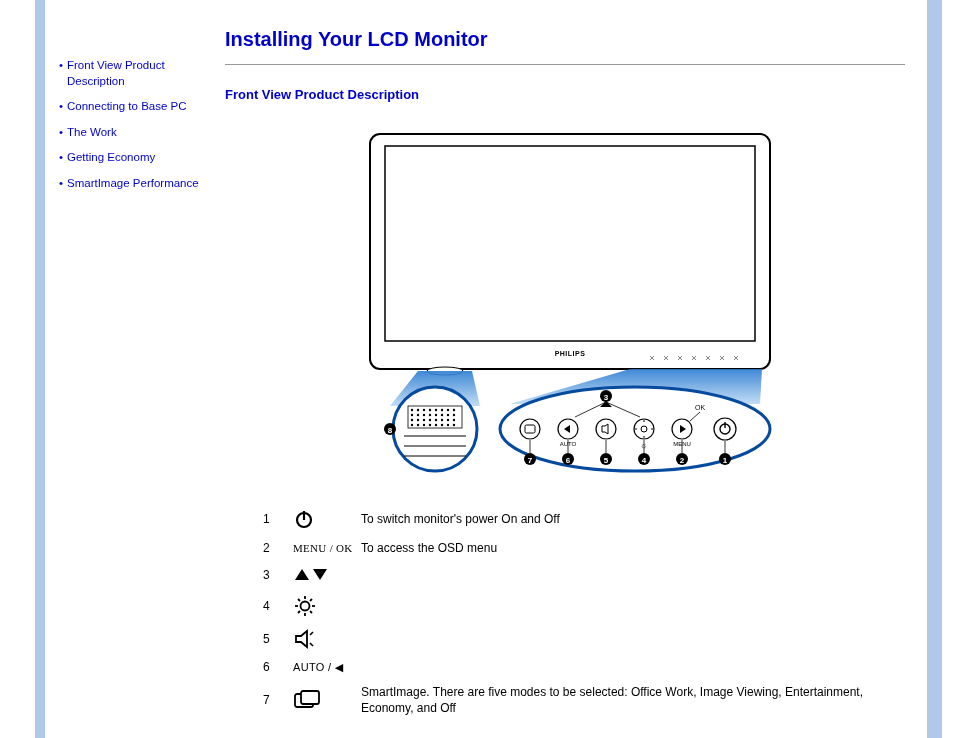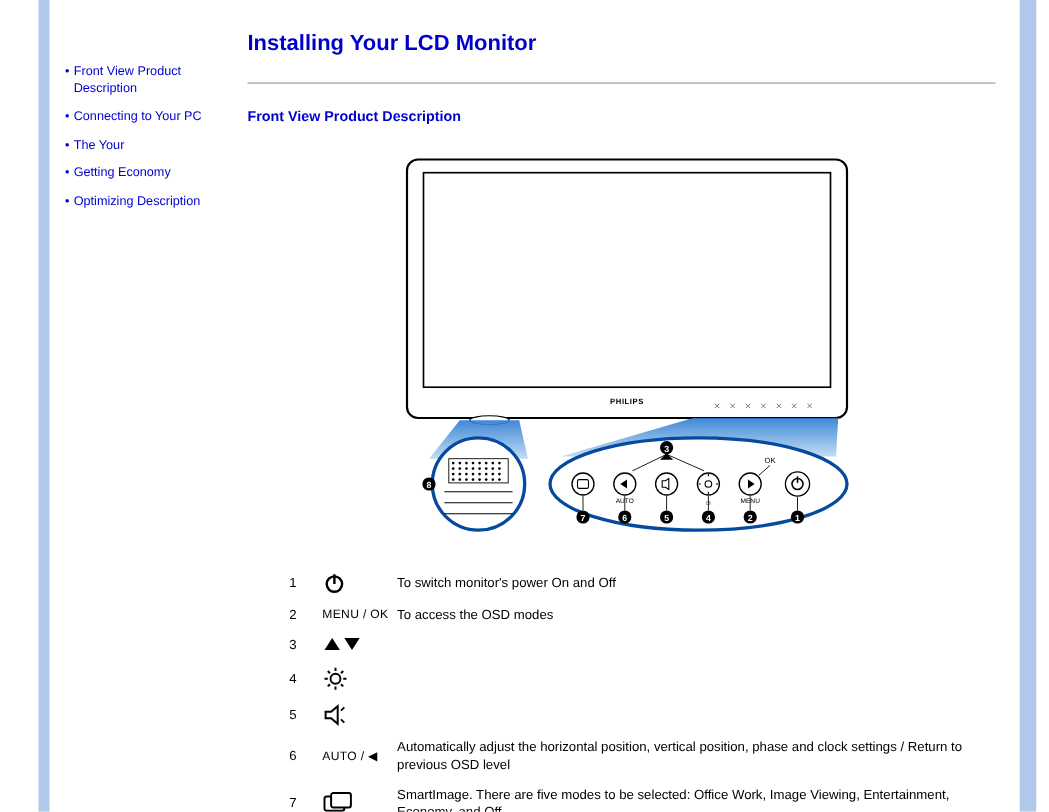--- a/index.html
+++ b/index.html
@@ -58,21 +58,21 @@
   .main {
     position: absolute;
     left: 225px;
     top: 28px;
     width: 690px;
   }
   h1 {
     color: #0000cc;
     font-size: 20px;
     font-weight: bold;
-    margin-bottom: 24px;
+    margin-bottom: 13px;
   }
   hr.rule {
     border: none;
     border-top: 1px solid #999;
     margin-bottom: 22px;
     width: 680px;
   }
   h2.subhead {
     color: #0000cc;
     font-size: 13px;
@@ -119,33 +119,33 @@
 <div class="right-stripe"></div>
 
 <nav class="sidebar">
   <ul>
     <li>
       <span class="bullet">•</span>
       <a href="#">Front View Product Description</a>
     </li>
     <li>
       <span class="bullet">•</span>
-      <a href="#">Connecting to Your PC</a>
-    </li>
-    <li>
-      <span class="bullet">•</span>
-      <a href="#">The Your</a>
+      <a href="#">Connecting to Base PC</a>
+    </li>
+    <li>
+      <span class="bullet">•</span>
+      <a href="#">The Work</a>
     </li>
     <li>
       <span class="bullet">•</span>
       <a href="#">Getting Economy</a>
     </li>
     <li>
       <span class="bullet">•</span>
-      <a href="#">Optimizing Description</a>
+      <a href="#">SmartImage Performance</a>
     </li>
   </ul>
 </nav>
 
 <main class="main">
   <h1>Installing Your LCD Monitor</h1>
   <hr class="rule">
   <h2 class="subhead">Front View Product Description</h2>
 
   <svg class="diagram" width="480" height="360" viewBox="0 0 480 360">
@@ -307,22 +307,22 @@
         <svg width="22" height="22" viewBox="0 0 22 22">
             <circle cx="11" cy="12" r="7" fill="none" stroke="#000" stroke-width="2.2"></circle>
             <line x1="11" y1="3" x2="11" y2="12" stroke="#000" stroke-width="2.2"></line>
           </svg>
       </div>
       <div class="desc">To switch monitor's power On and Off</div>
     </div>
 
     <div class="legend-row">
       <div class="num">2</div>
-      <div class="sym" style="font-family:Liberation Sans, sans-serif;font-size:11px;letter-spacing:0.3px;text-align:center;">MENU / OK</div>
-      <div class="desc">To access the OSD modes</div>
+      <div class="sym" style="font-family:Liberation Serif, serif;font-size:11px;letter-spacing:0.3px;text-align:center;">MENU / OK</div>
+      <div class="desc">To access the OSD menu</div>
     </div>
 
     <div class="legend-row">
       <div class="num">3</div>
       <div class="sym">
         <svg width="36" height="18" viewBox="0 0 36 18">
             <polygon points="9,3 16,14 2,14" fill="#000"></polygon>
             <polygon points="27,14 34,3 20,3" fill="#000"></polygon>
           </svg>
       </div>
@@ -354,21 +354,20 @@
             <path d="M3 8 h5 l6 -5 v16 l-6 -5 h-5 z" fill="none" stroke="#000" stroke-width="1.8"></path>
             <line x1="17" y1="7" x2="20" y2="4" stroke="#000" stroke-width="1.6"></line>
             <line x1="17" y1="15" x2="20" y2="18" stroke="#000" stroke-width="1.6"></line>
           </svg>
       </div>
     </div>
 
     <div class="legend-row">
       <div class="num">6</div>
       <div class="sym" style="font-family:Arial;font-size:11px;letter-spacing:0.3px;">AUTO / ◀</div>
-      <div class="desc">Automatically adjust the horizontal position, vertical position, phase and clock settings / Return to previous OSD level</div>
     </div>
 
     <div class="legend-row">
       <div class="num">7</div>
       <div class="sym">
         <svg width="28" height="22" viewBox="0 0 28 22">
             <rect x="2" y="5" width="18" height="13" rx="2" fill="none" stroke="#000" stroke-width="1.8"></rect>
             <rect x="8" y="2" width="18" height="13" rx="2" fill="#fff" stroke="#000" stroke-width="1.8"></rect>
           </svg>
       </div>

